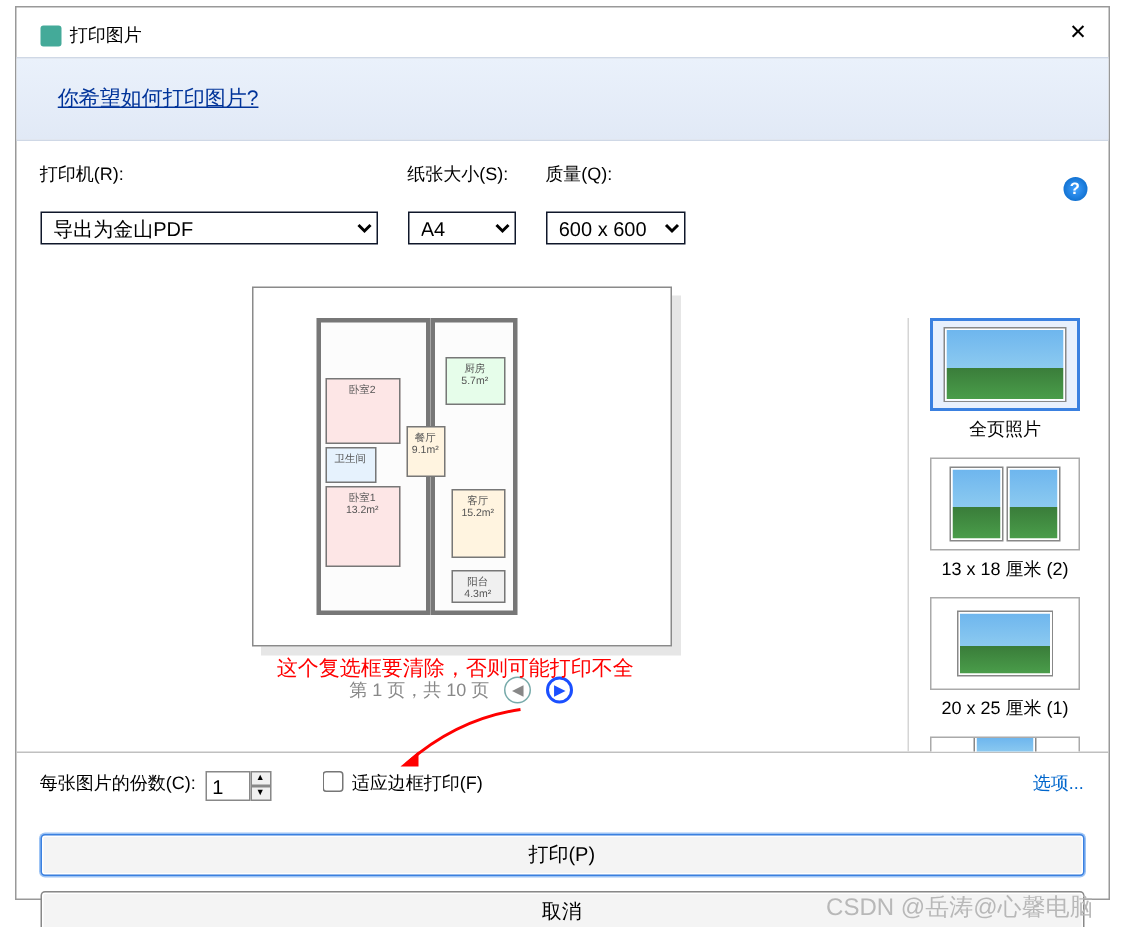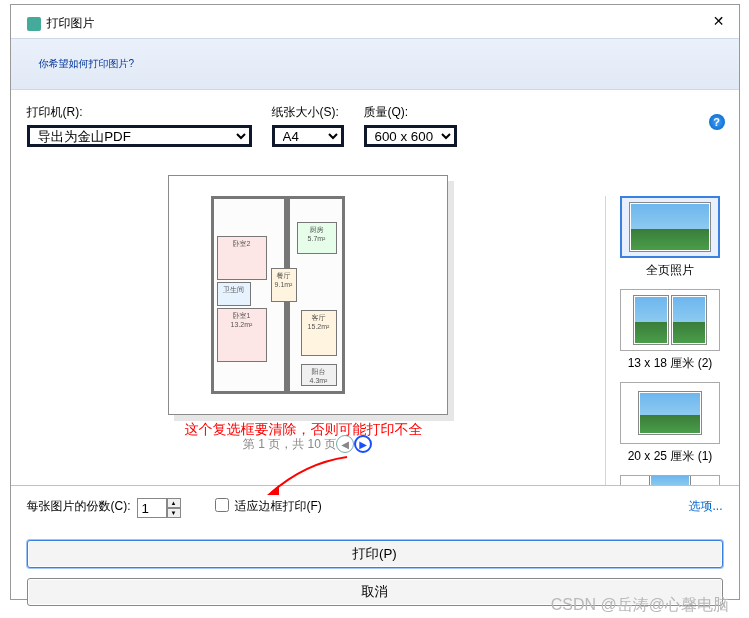--- a/index.html
+++ b/index.html
@@ -1,38 +1,38 @@
 <!DOCTYPE html>
 <html><head>
 <meta charset="utf-8">
 <style>
 * { box-sizing: border-box; margin: 0; padding: 0; }
 body { font-family: "Microsoft YaHei", sans-serif; font-size: 12px; background: #fff; width: 749px; height: 618px; position: relative; }
 .dialog { border: 1px solid #999; width: 730px; height: 596px; margin: 4px auto; background: #fff; position: relative; }
 .close { position: absolute; top: 8px; right: 14px; font-size: 14px; cursor: pointer; }
 .title-bar { padding: 10px 16px 6px; display: flex; align-items: center; gap: 6px; }
 .title-bar .icon { width: 14px; height: 14px; background: #4a9; border-radius: 2px; }
-.banner { background: linear-gradient(#eaf1fb, #e1e9f6); border-top: 1px solid #cfd8e6; border-bottom: 1px solid #cfd8e6; padding: 18px 28px; color: #003399; font-size: 10px; }
+.banner { background: linear-gradient(#eaf1fb, #e1e9f6); border-top: 1px solid #cfd8e6; border-bottom: 1px solid #cfd8e6; padding: 18px 28px; color: #003399; font-size: 14px; text-decoration: underline; }
 .controls { display: flex; gap: 20px; padding: 14px 16px 8px; align-items: flex-end; position: relative; }
-.ctrl-group { display: flex; flex-direction: column; gap: 4px; }
+.ctrl-group { display: flex; flex-direction: column; gap: 16px; }
 .ctrl-group label { color: #000; }
-select { border: 3px solid #0f172a; background: #fff; height: 22px; padding: 0 4px; font-family: inherit; }
+select { border: 1px solid #0f172a; background: #fff; height: 22px; padding: 0 4px; font-family: inherit; }
 .sel-printer { width: 225px; }
 .sel-size { width: 72px; }
 .sel-quality { width: 93px; }
 .help-icon { position: absolute; right: 14px; top: 24px; width: 16px; height: 16px; border-radius: 50%; background: radial-gradient(#3fa0ff,#0060c0); color: #fff; font-weight: bold; text-align: center; line-height: 16px; font-size: 11px; }
 .main { display: flex; padding: 10px 14px 0; gap: 14px; height: 330px; }
 .preview-pane { flex: 1; position: relative; }
 .preview-frame { width: 280px; height: 240px; border: 1px solid #8a8a8a; background: #fff; margin: 10px auto 0; box-shadow: 6px 6px 0 #e6e6e6; position: relative; overflow: hidden; }
 .floorplan { position: absolute; left: 42px; top: 20px; width: 160px; height: 200px; }
 .fp-room { position: absolute; border: 1px solid #777; background: #fcfcfc; }
 .fp-room small { font-size: 7px; color: #555; display: block; text-align: center; padding-top: 2px; }
 .annotation { position: absolute; color: red; font-size: 14px; left: 160px; top: 256px; }
 .arrow { position: absolute; left: 240px; top: 290px; width: 85px; height: 42px; pointer-events: none; }
-.pager { text-align: center; margin-top: 20px; color: #888; display: flex; gap: 0; justify-content: center; align-items: center; }
+.pager { text-align: center; margin-top: 20px; color: #888; display: flex; gap: 10px; justify-content: center; align-items: center; }
 .nav-btn { width: 18px; height: 18px; border-radius: 50%; border: 1px solid #7aa; background: #fff; display: inline-flex; align-items: center; justify-content: center; font-size: 10px; }
 .nav-btn.active { border: 2px solid #1a4fff; color: #1a4fff; }
 .layouts { width: 120px; display: flex; flex-direction: column; gap: 10px; border-left: 1px solid #d5d5d5; padding-left: 10px; overflow: hidden; margin-top: 31px; }
 .layout-item { text-align: center; cursor: pointer; }
 .layout-item.selected .thumb-box { border: 2px solid #3a80e0; background: #e8f0fd; }
 .thumb-box { width: 100px; height: 62px; border: 1px solid #aaa; background: #fff; margin: 0 auto 4px; display: flex; align-items: center; justify-content: center; gap: 4px; padding: 4px; }
 .thumb-img { background: linear-gradient(#6eb6ee 0%, #8ccaf0 55%, #3a7d3a 55%, #4a9d4a 100%); border: 1px solid #fff; box-shadow: 0 0 0 1px #888; }
 .thumb-full { width: 80px; height: 48px; }
 .thumb-half { width: 34px; height: 48px; }
 .thumb-wide { width: 62px; height: 42px; }

